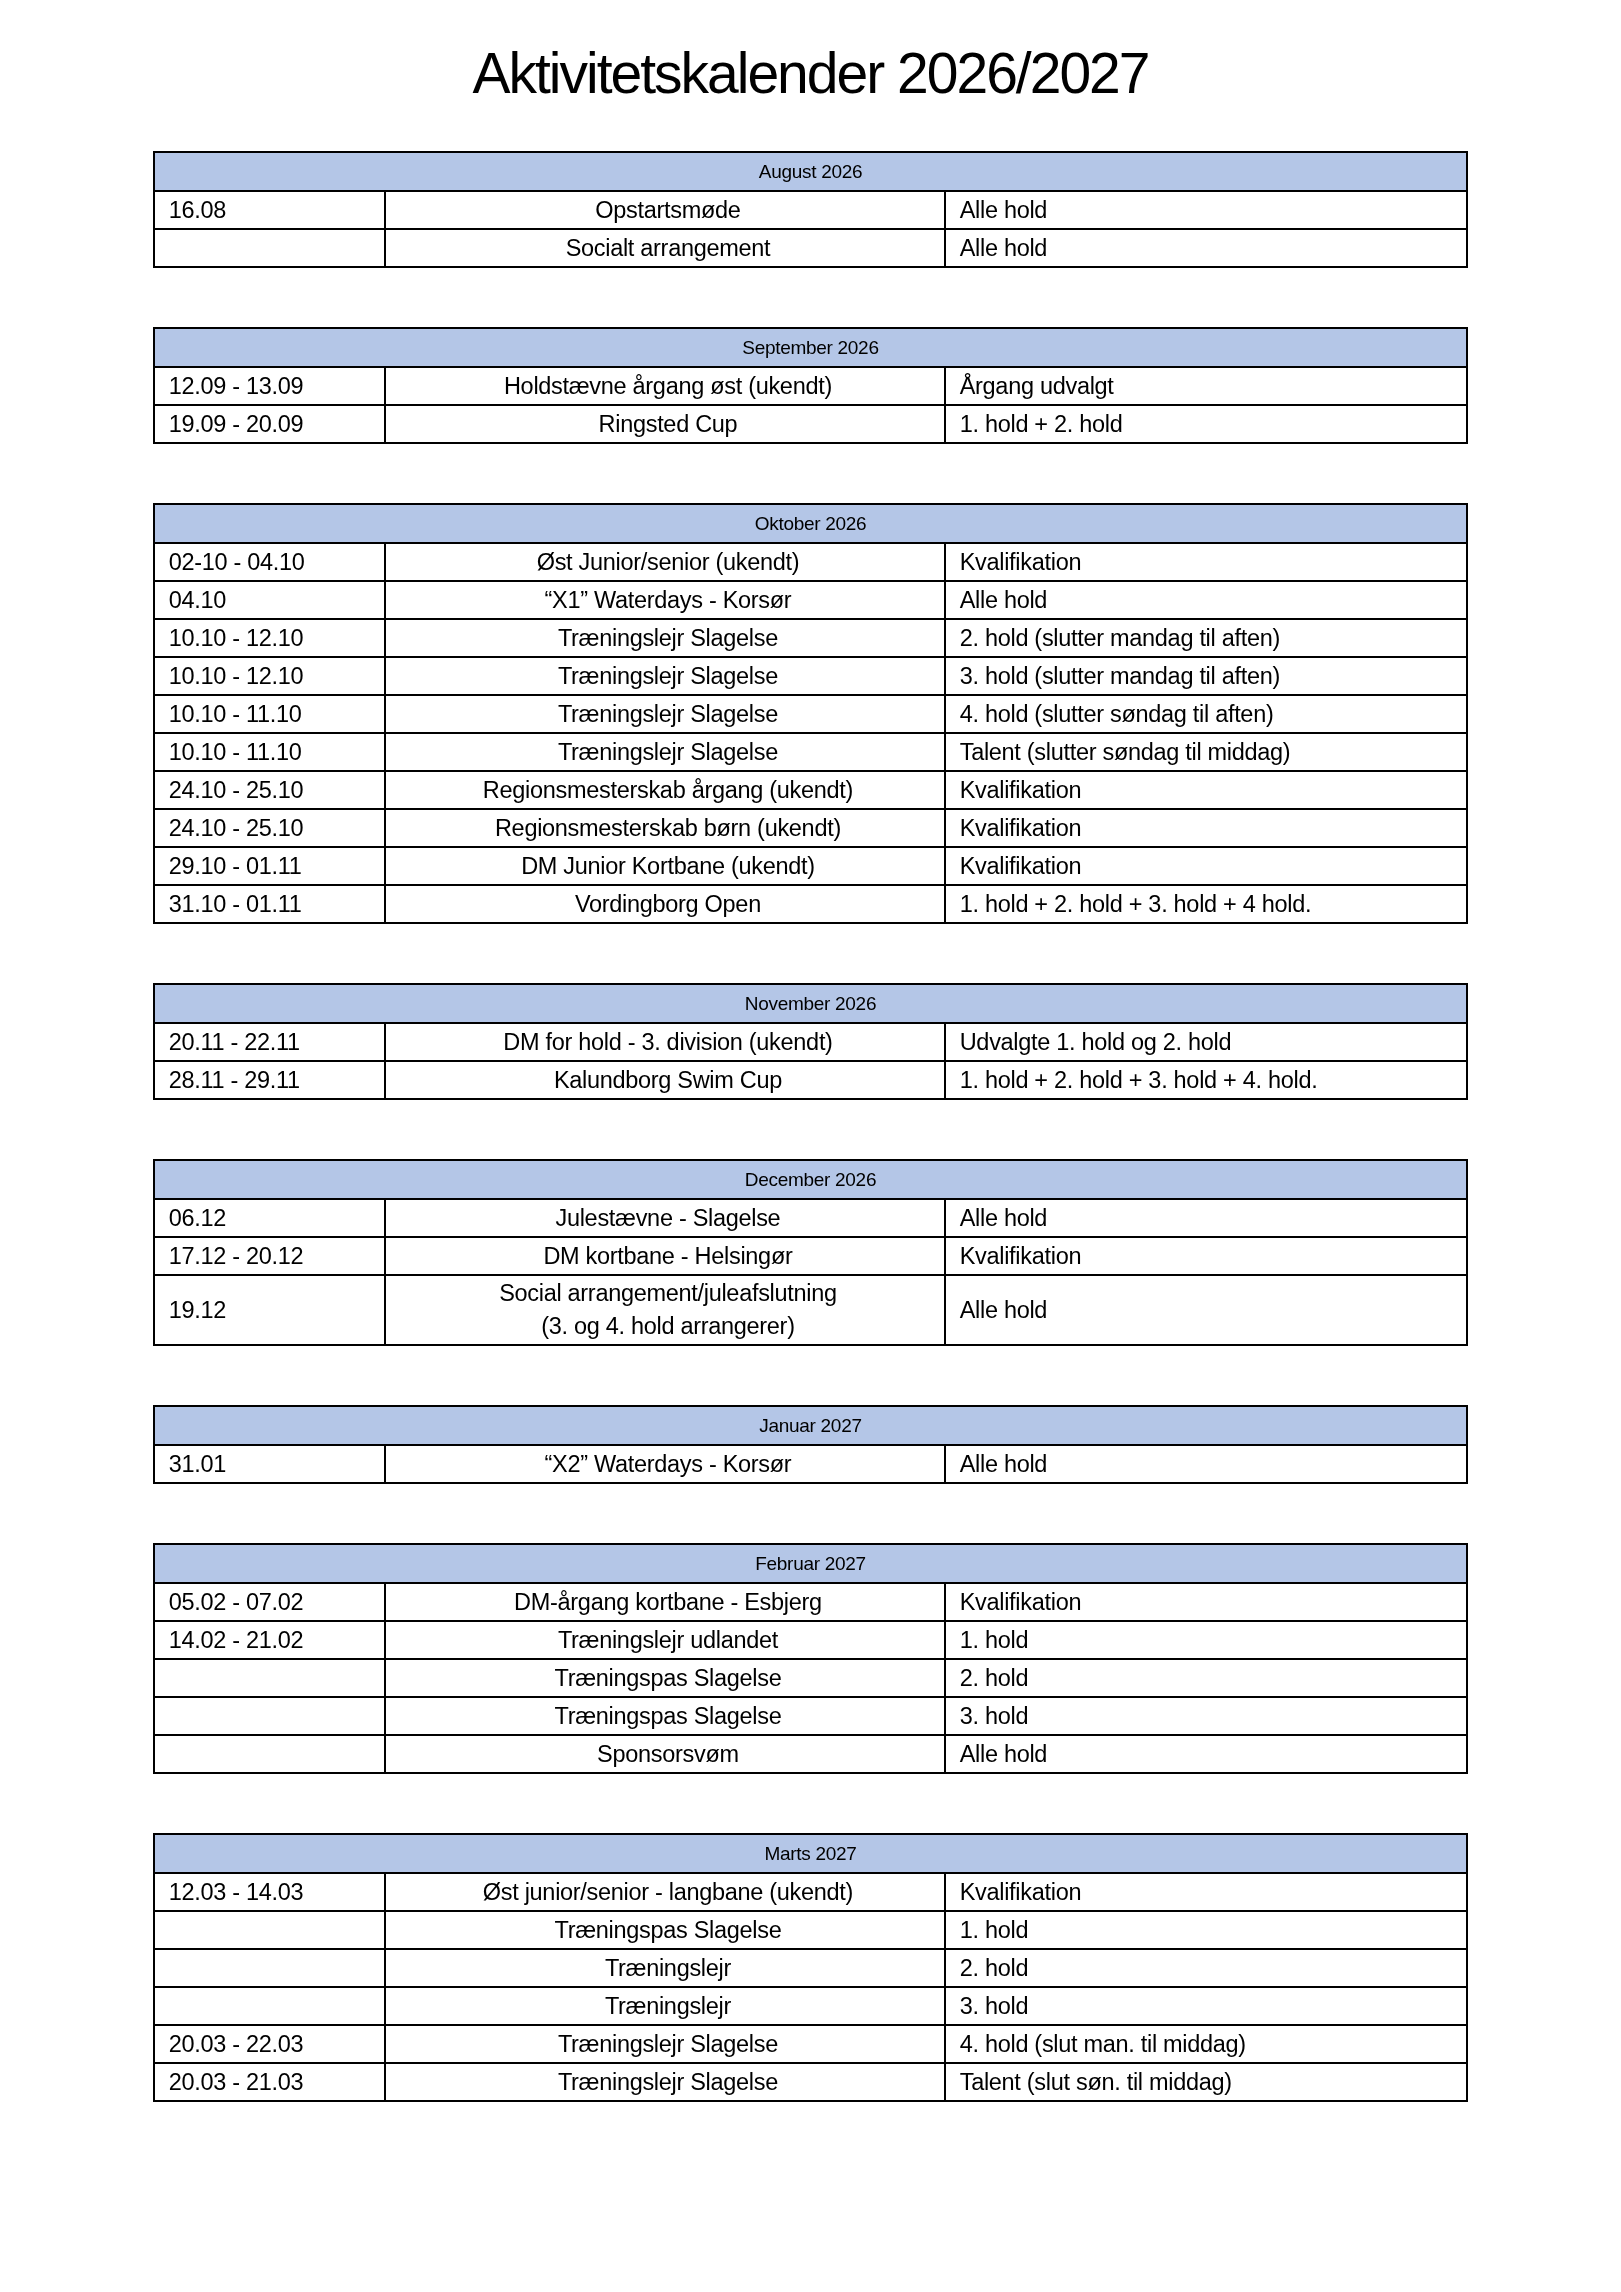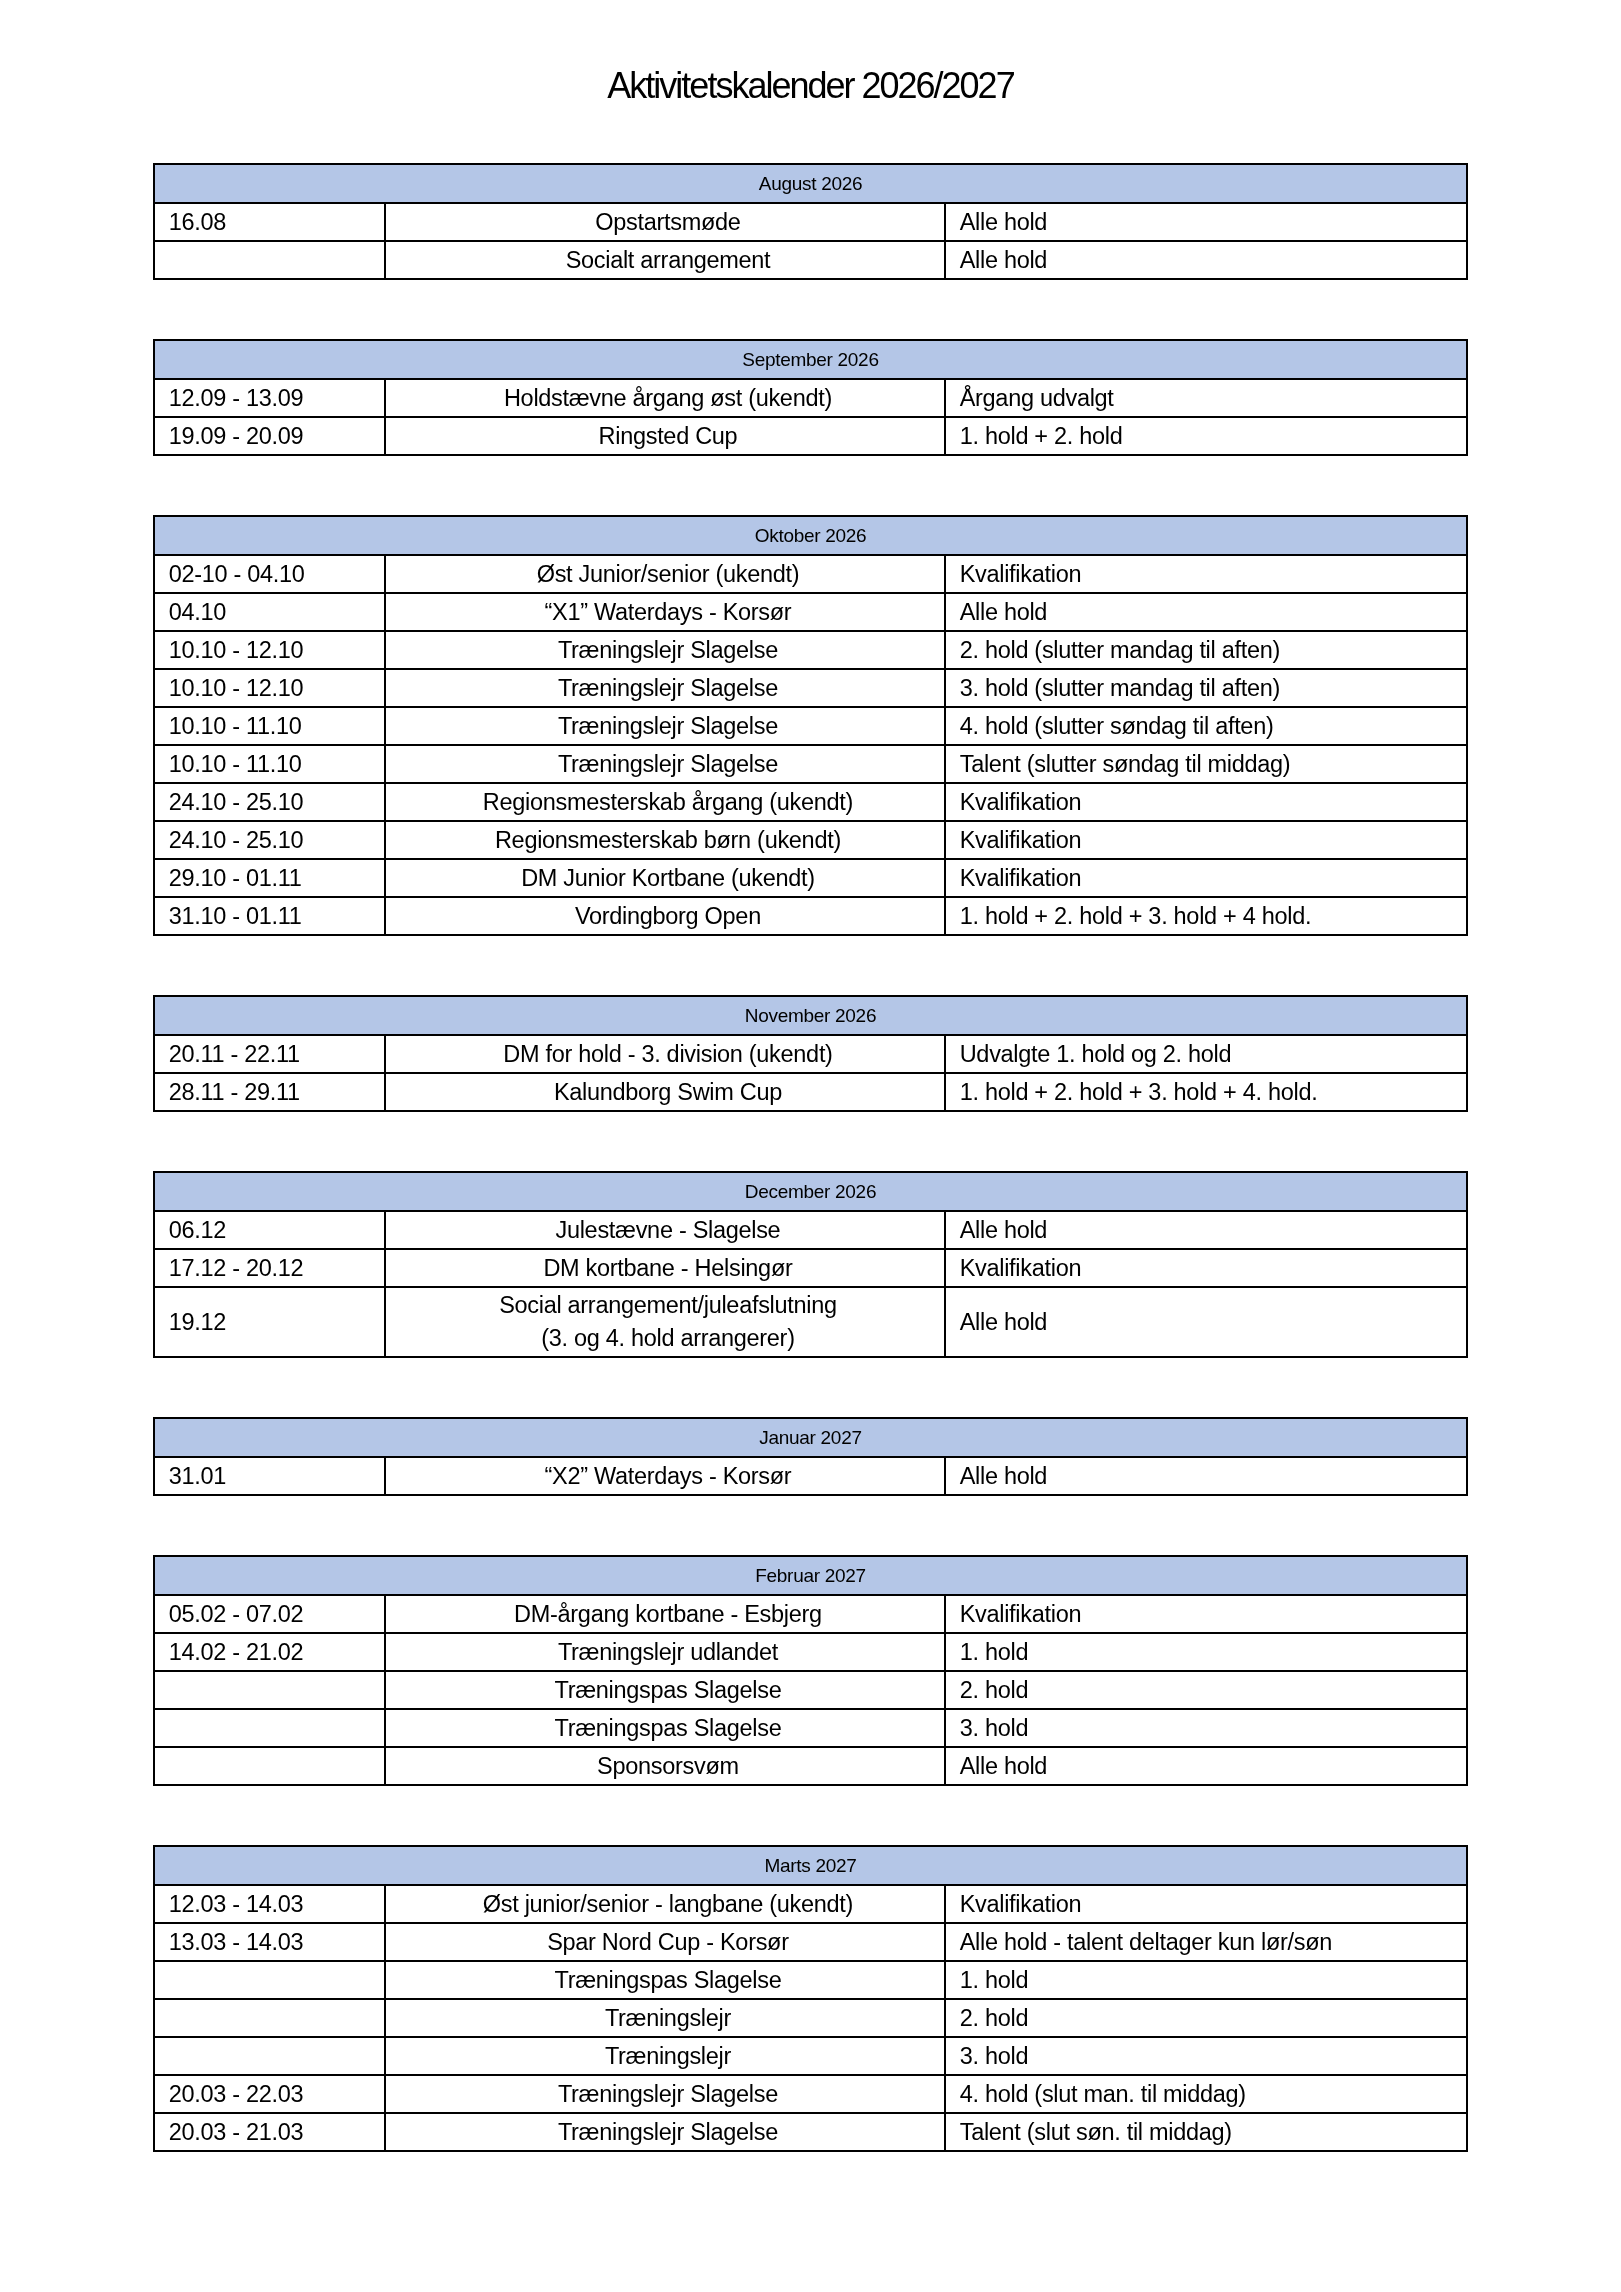--- a/index.html
+++ b/index.html
@@ -13,23 +13,23 @@
     height:2293px;
     background:#ffffff;
     color:#000000;
     font-family:"Liberation Sans", sans-serif;
     overflow:hidden;
   }
   .page{
     padding-top:41px;
   }
   h1.doc-title{
-    margin:12px 0 45px 0;
+    margin:0 0 45px 0;
     text-align:center;
-    font-size:36px;
+    font-size:57px;
     font-weight:400;
     letter-spacing:-2px;
     line-height:65px;
     color:#000;
   }
   table.month{
     border-collapse:collapse;
     table-layout:fixed;
     width:1313px;
     margin:0 0 59px 153px;
@@ -331,25 +331,20 @@
         <th class="mh" colspan="3">Marts 2027</th>
       </tr>
     </thead>
     <tbody>
   <tr>
     <td class="c-date">12.03 - 14.03</td>
     <td class="c-event">Øst junior/senior - langbane (ukendt)</td>
     <td class="c-who">Kvalifikation</td>
   </tr>
 
-  <tr>
-    <td class="c-date">13.03 - 14.03</td>
-    <td class="c-event">Spar Nord Cup - Korsør</td>
-    <td class="c-who">Alle hold - talent deltager kun lør/søn</td>
-  </tr>
 
 
   <tr>
     <td class="c-date"></td>
     <td class="c-event">Træningspas Slagelse</td>
     <td class="c-who">1. hold</td>
   </tr>
 
   <tr>
     <td class="c-date"></td>

